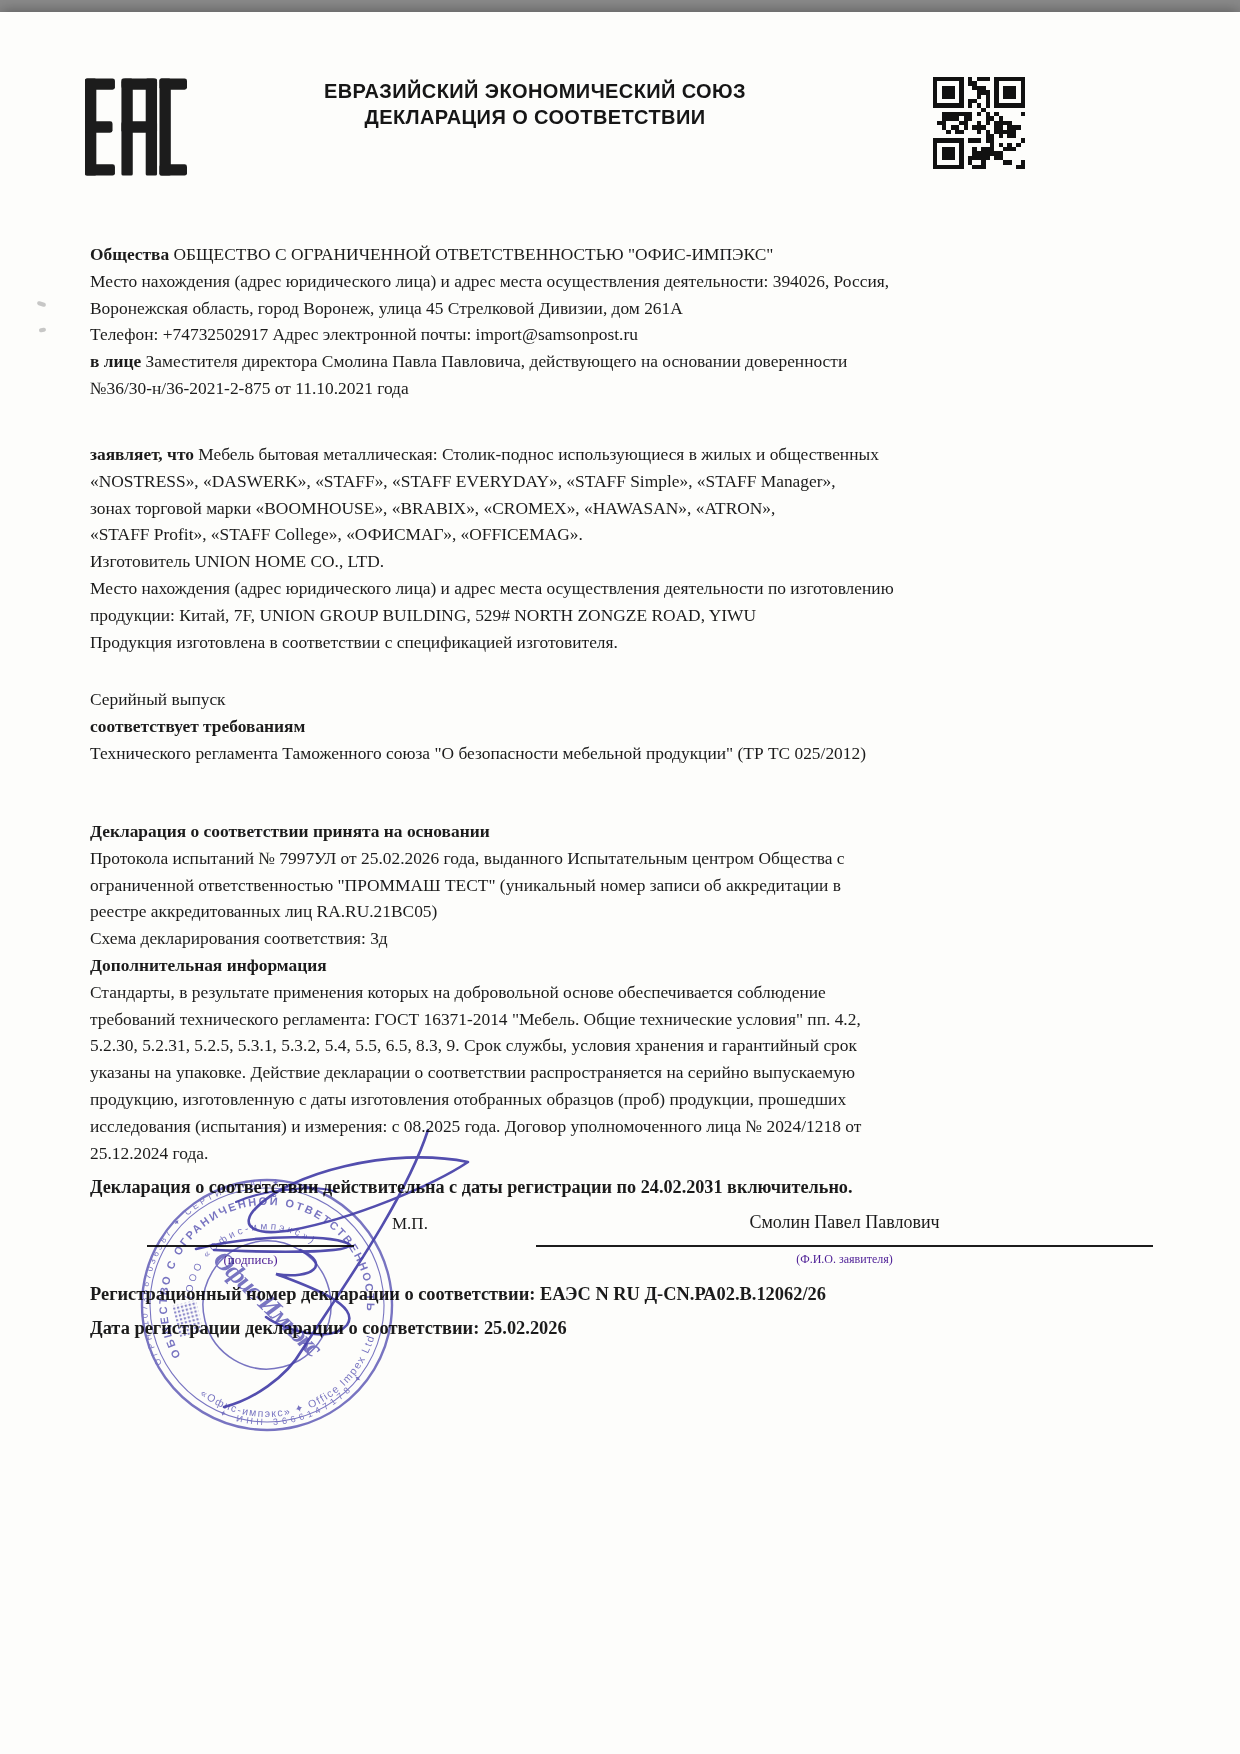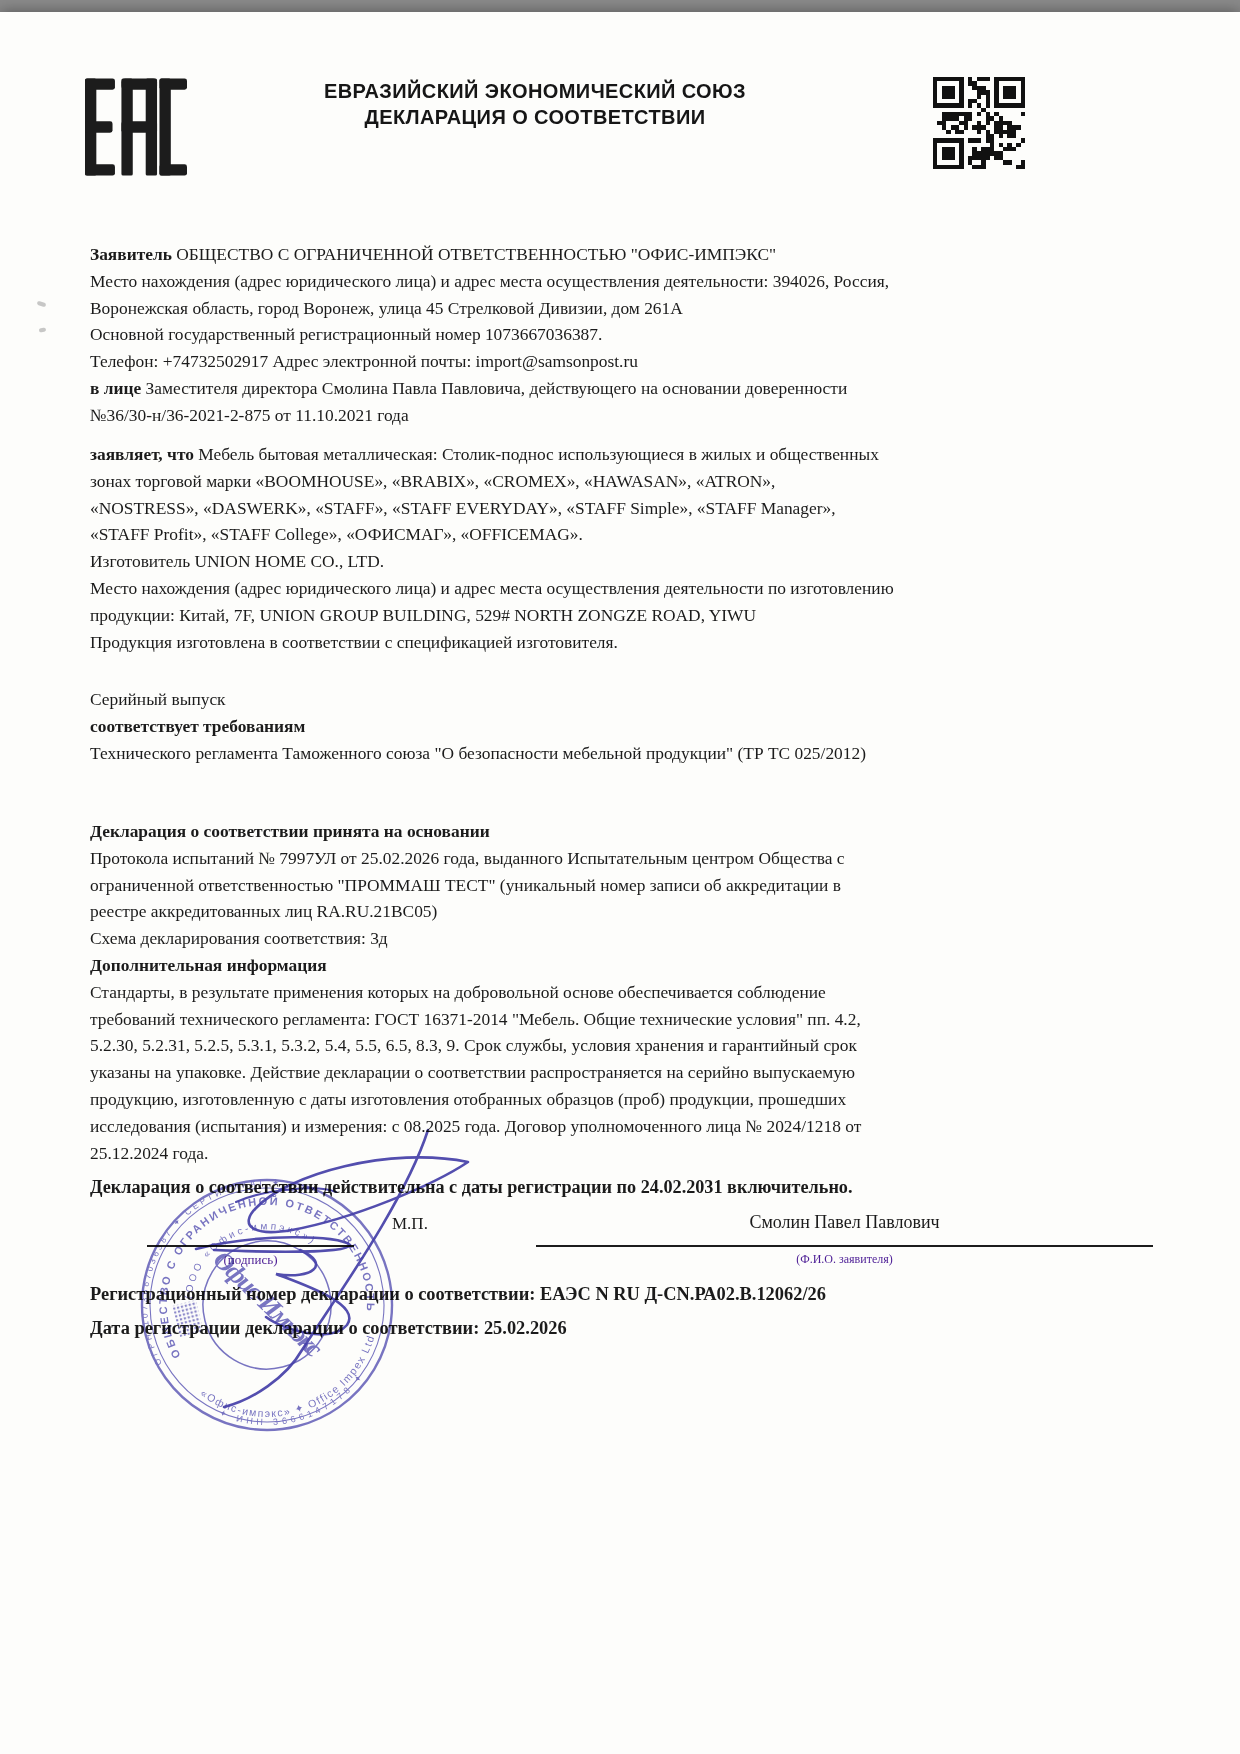--- a/index.html
+++ b/index.html
@@ -185,32 +185,31 @@
       <rect x="2" y="2" width="3" height="3" fill="#111"></rect>
       <rect x="14" y="0" width="7" height="7" fill="#111"></rect>
       <rect x="15" y="1" width="5" height="5" fill="#fdfdfb"></rect>
       <rect x="16" y="2" width="3" height="3" fill="#111"></rect>
       <rect x="0" y="14" width="7" height="7" fill="#111"></rect>
       <rect x="1" y="15" width="5" height="5" fill="#fdfdfb"></rect>
       <rect x="2" y="16" width="3" height="3" fill="#111"></rect>
     </svg>
 
   <div class="tblock b1a">
-      <div class="ln"><span class="b">Заявитель </span>ОБЩЕСТВО С ОГРАНИЧЕННОЙ ОТВЕТСТВЕННОСТЬЮ "ОФИС-ИМПЭКС"</div>
+      <div class="ln"><span class="b">Общества </span>ОБЩЕСТВО С ОГРАНИЧЕННОЙ ОТВЕТСТВЕННОСТЬЮ "ОФИС-ИМПЭКС"</div>
       <div class="ln">Место нахождения (адрес юридического лица) и адрес места осуществления деятельности: 394026, Россия,</div>
       <div class="ln">Воронежская область, город Воронеж, улица 45 Стрелковой Дивизии, дом 261А</div>
-      <div class="ln">Основной государственный регистрационный номер 1073667036387.</div>
       <div class="ln">Телефон: +74732502917 Адрес электронной почты: import@samsonpost.ru</div>
       <div class="ln"><span class="b">в лице </span>Заместителя директора Смолина Павла Павловича, действующего на основании доверенности</div>
       <div class="ln">№36/30-н/36-2021-2-875 от 11.10.2021 года</div>
     </div>
   <div class="tblock b1b">
       <div class="ln"><span class="b">заявляет, что </span>Мебель бытовая металлическая: Столик-поднос использующиеся в жилых и общественных</div>
+      <div class="ln">«NOSTRESS», «DASWERK», «STAFF», «STAFF EVERYDAY», «STAFF Simple», «STAFF Manager»,</div>
       <div class="ln">зонах торговой марки «BOOMHOUSE», «BRABIX», «CROMEX», «HAWASAN», «ATRON»,</div>
-      <div class="ln">«NOSTRESS», «DASWERK», «STAFF», «STAFF EVERYDAY», «STAFF Simple», «STAFF Manager»,</div>
       <div class="ln">«STAFF Profit», «STAFF College», «ОФИСМАГ», «OFFICEMAG».</div>
       <div class="ln">Изготовитель UNION HOME CO., LTD.</div>
       <div class="ln">Место нахождения (адрес юридического лица) и адрес места осуществления деятельности по изготовлению</div>
       <div class="ln">продукции: Китай, 7F, UNION GROUP BUILDING, 529# NORTH ZONGZE ROAD, YIWU</div>
       <div class="ln">Продукция изготовлена в соответствии с спецификацией изготовителя.</div>
     </div>
   <div class="tblock b2">
       <div class="ln">Серийный выпуск</div>
       <div class="ln"><span class="b">соответствует требованиям</span></div>
       <div class="ln">Технического регламента Таможенного союза "О безопасности мебельной продукции" (ТР ТС 025/2012)</div>

